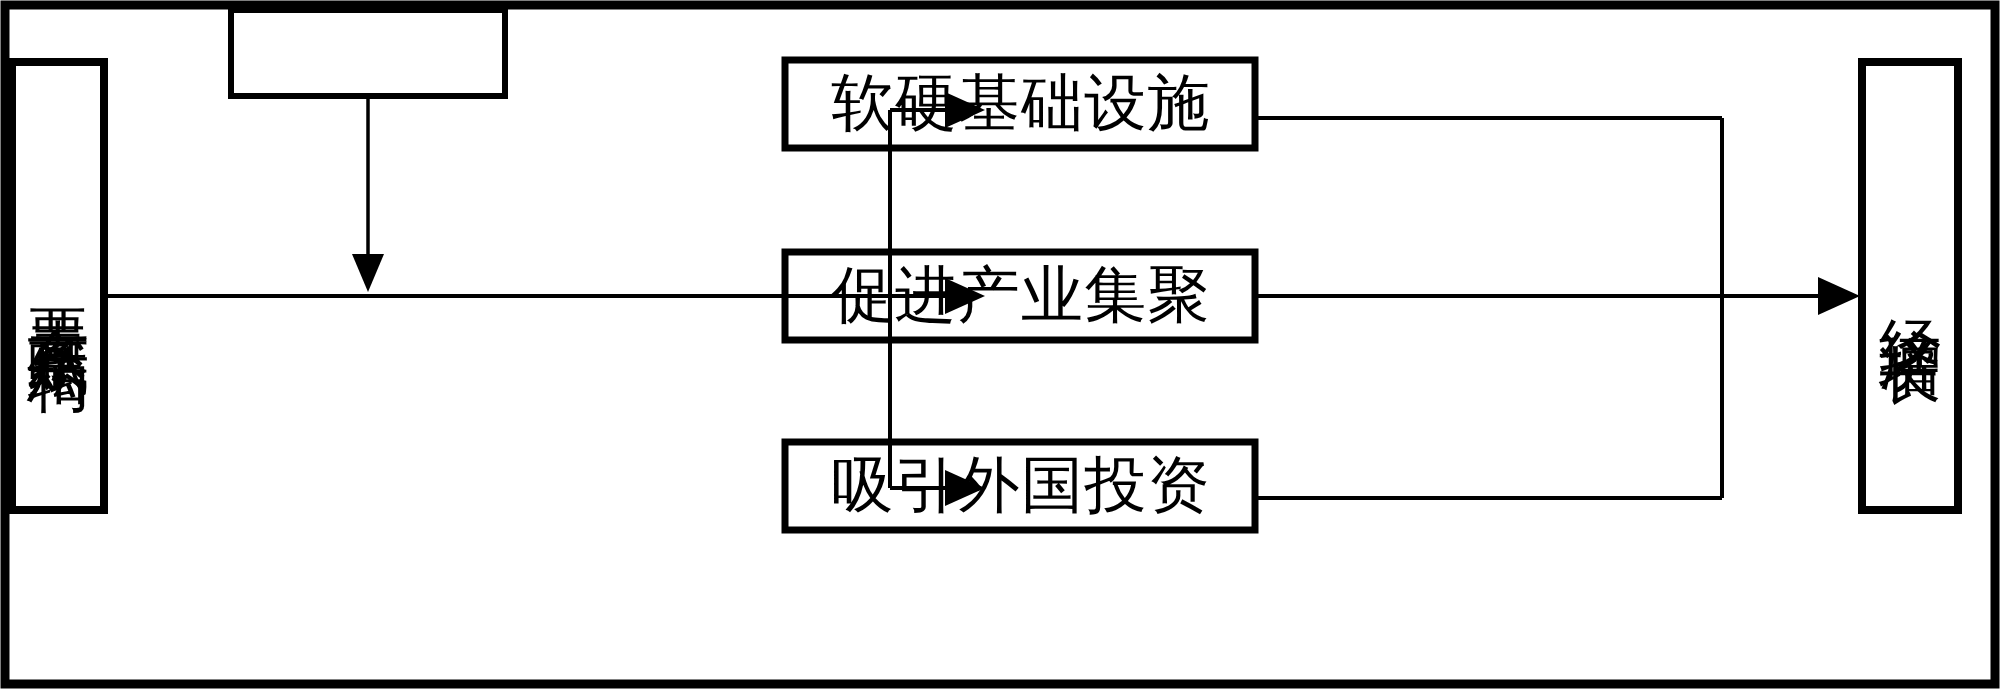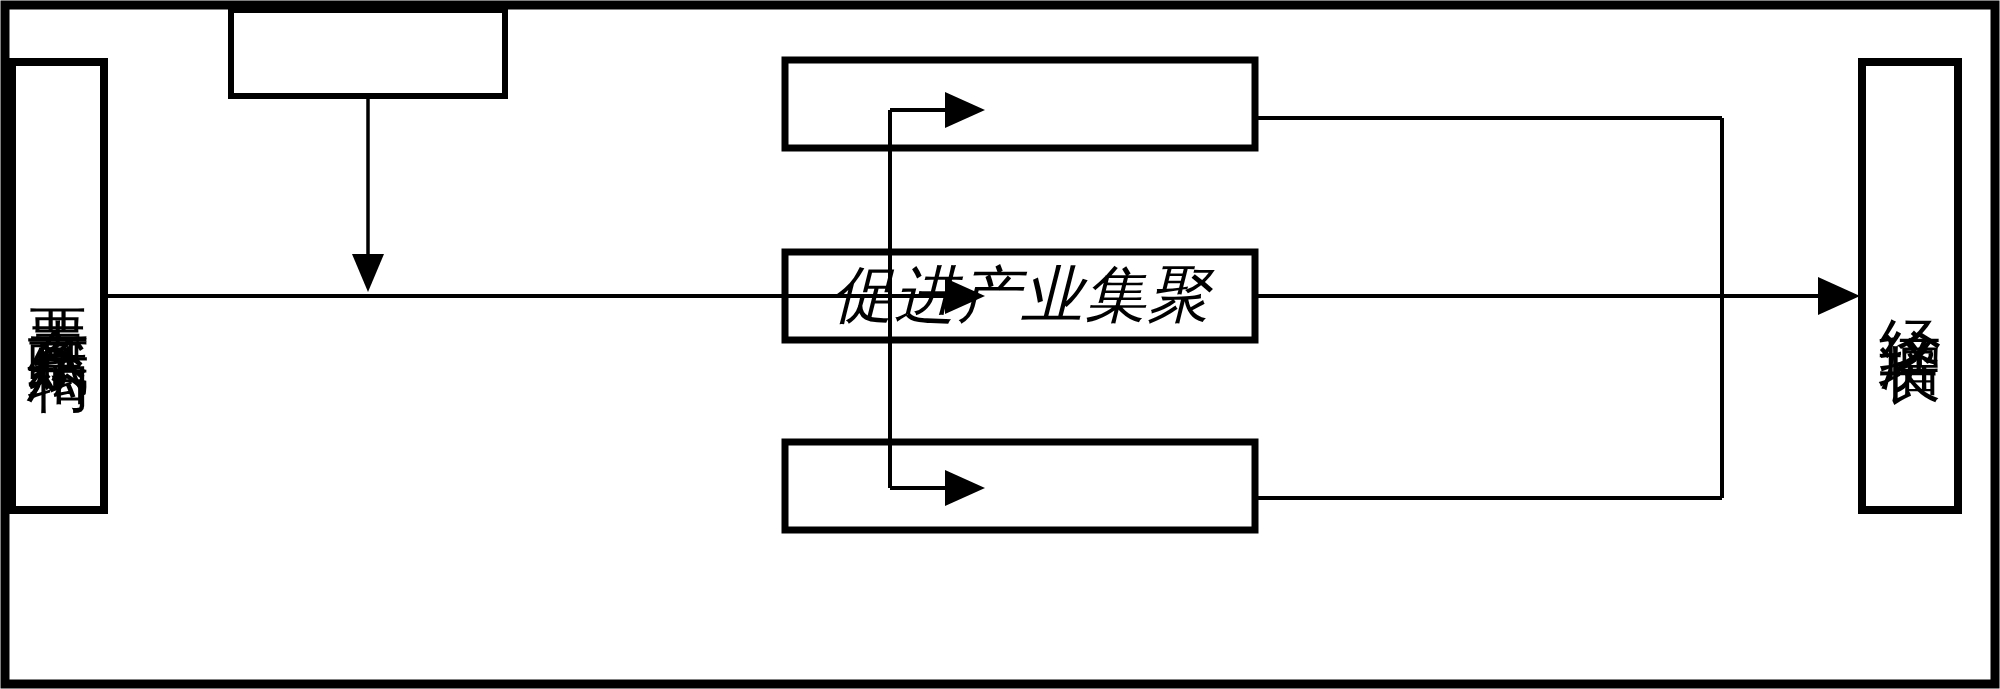--- a/index.html
+++ b/index.html
@@ -73,21 +73,20 @@
     left: 231px; top: 8px; width: 274px; height: 90px;
     font-size: 62px;
   }
   .lbl-infrastructure {
     left: 785px; top: 58px; width: 472px; height: 90px;
     font-size: 62px;
   }
   .lbl-agglomeration {
     left: 785px; top: 250px; width: 472px; height: 90px;
     font-size: 62px;
-    font-style: italic;
   }
   .lbl-fdi {
     left: 785px; top: 440px; width: 472px; height: 90px;
     font-size: 62px;
   }
   .lbl-growth {
     left: 1860px; top: 60px; width: 100px; height: 452px;
     font-size: 62px;
   }
 </style>
@@ -137,19 +136,21 @@
 
     <path class="conn" d="M 1722 118 L 1722 498"></path>
 
     <path class="conn" d="M 1255 296 L 1825 296"></path>
     <polygon class="arrow-head" points="1860,296 1818,277 1818,315"></polygon>
   </svg>
 
   <div class="node-label vertical lbl-factor-endowment">要素禀赋结构</div>
 
 
+  <div class="node-label lbl-infrastructure">软硬基础设施</div>
 
   <div class="node-label lbl-agglomeration">促进产业集聚</div>
 
+  <div class="node-label lbl-fdi">吸引外国投资</div>
 
   <div class="node-label vertical lbl-growth">经济增长</div>
 
 </div>
 
 </body></html>

